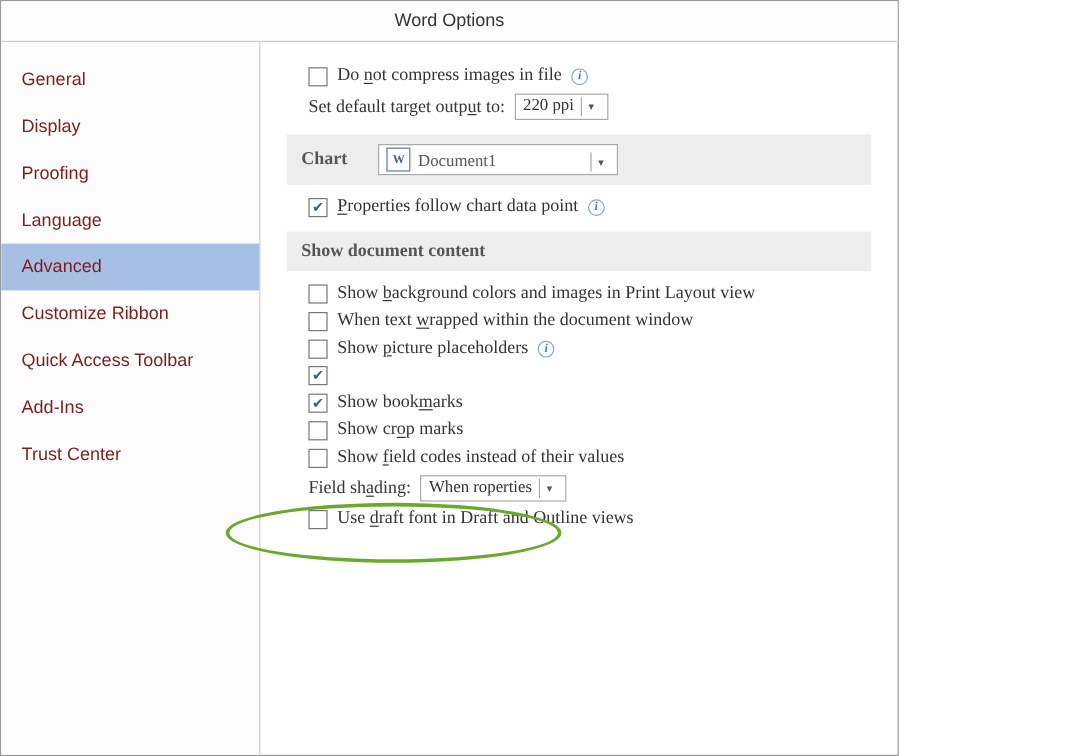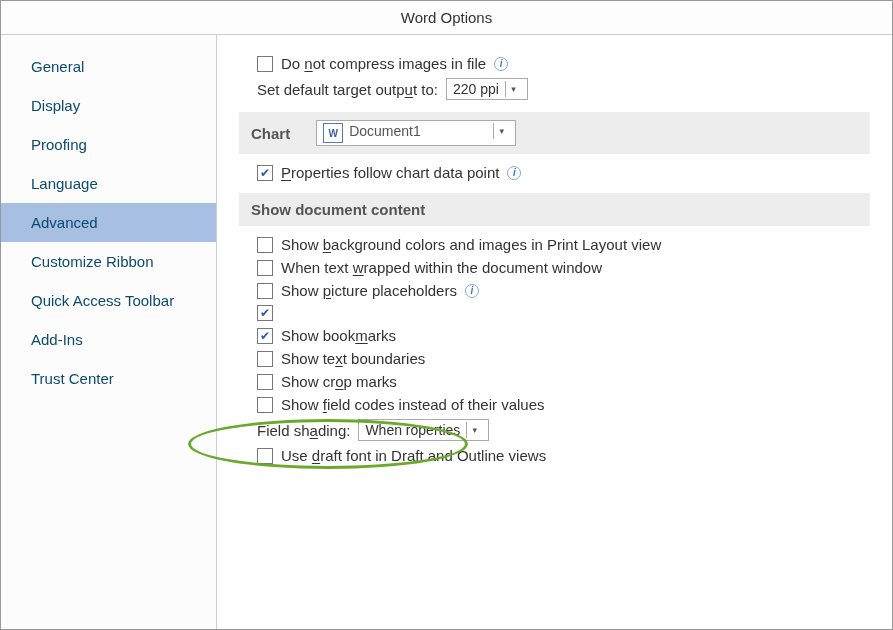--- a/index.html
+++ b/index.html
@@ -4,21 +4,21 @@
 <style>
   * { box-sizing: border-box; }
   body {
     margin: 0;
     font-family: "Segoe UI", Tahoma, sans-serif;
     font-size: 15px;
     color: #333;
     background: #fff;
   }
   .window {
-    width: 893px;
+    width: 749px;
     height: 630px;
     border: 1px solid #999;
     position: relative;
     overflow: hidden;
     background: #fff;
   }
   .titlebar {
     height: 34px;
     line-height: 34px;
     text-align: center;
@@ -30,32 +30,33 @@
     display: flex;
     height: calc(100% - 34px);
   }
   .sidebar {
     width: 216px;
     border-right: 1px solid #d0d0d0;
     background: #fcfcfc;
     padding-top: 12px;
   }
   .sidebar-item {
-    padding: 11px 30px;
+    padding: 11px 17px;
     cursor: pointer;
     font-size: 15px;
-    color: #0c4a6e;
+    color: #7f1d1d;
   }
   .sidebar-item.selected {
     background: #a6bfe2;
   }
   .content {
     flex: 1;
     padding: 14px 22px 0 22px;
     overflow: hidden;
+    font-family: Liberation Serif, serif;
   }
   .row {
     display: flex;
     align-items: center;
     margin: 6px 0;
     gap: 8px;
   }
   .indent { padding-left: 18px; }
   .checkbox {
     width: 16px;
@@ -92,21 +93,21 @@
     color: #555;
     margin: 12px 0 10px 0;
     display:flex;
     align-items:center;
     gap:26px;
   }
   .dropdown {
     border: 1px solid #aaa;
     padding: 2px 6px;
     display: inline-flex;
-    align-items: flex-start;
+    align-items: flex-end;
     gap: 6px;
     background: #fff;
     font-size: 14px;
   }
   .dropdown .arrow {
     width: 16px; height: 16px;
     border-left: 1px solid #aaa;
     display: inline-flex;
     align-items: center;
     justify-content: center;
@@ -206,24 +207,20 @@
         <span><span>Show </span><span class="under">p</span><span>icture placeholders</span></span>
         <span class="info-icon">i</span>
       </div>
       <div class="row indent">
         <span class="checkbox checked"></span>
       </div>
       <div class="row indent">
         <span class="checkbox checked"></span>
         <span><span>Show book</span><span class="under">m</span><span>arks</span></span>
       </div>
-      <div class="row indent" style="position:relative;">
-        <span class="checkbox"></span>
-        <span><span>Show te</span><span class="under">x</span><span>t boundaries</span></span>
-      </div>
       <div class="row indent">
         <span class="checkbox"></span>
         <span><span>Show cr</span><span class="under">o</span><span>p marks</span></span>
       </div>
       <div class="row indent">
         <span class="checkbox"></span>
         <span><span>Show </span><span class="under">f</span><span>ield codes instead of their values</span></span>
       </div>
       <div class="row indent">
         <span><span>Field sh</span><span class="under">a</span><span>ding:</span></span>

